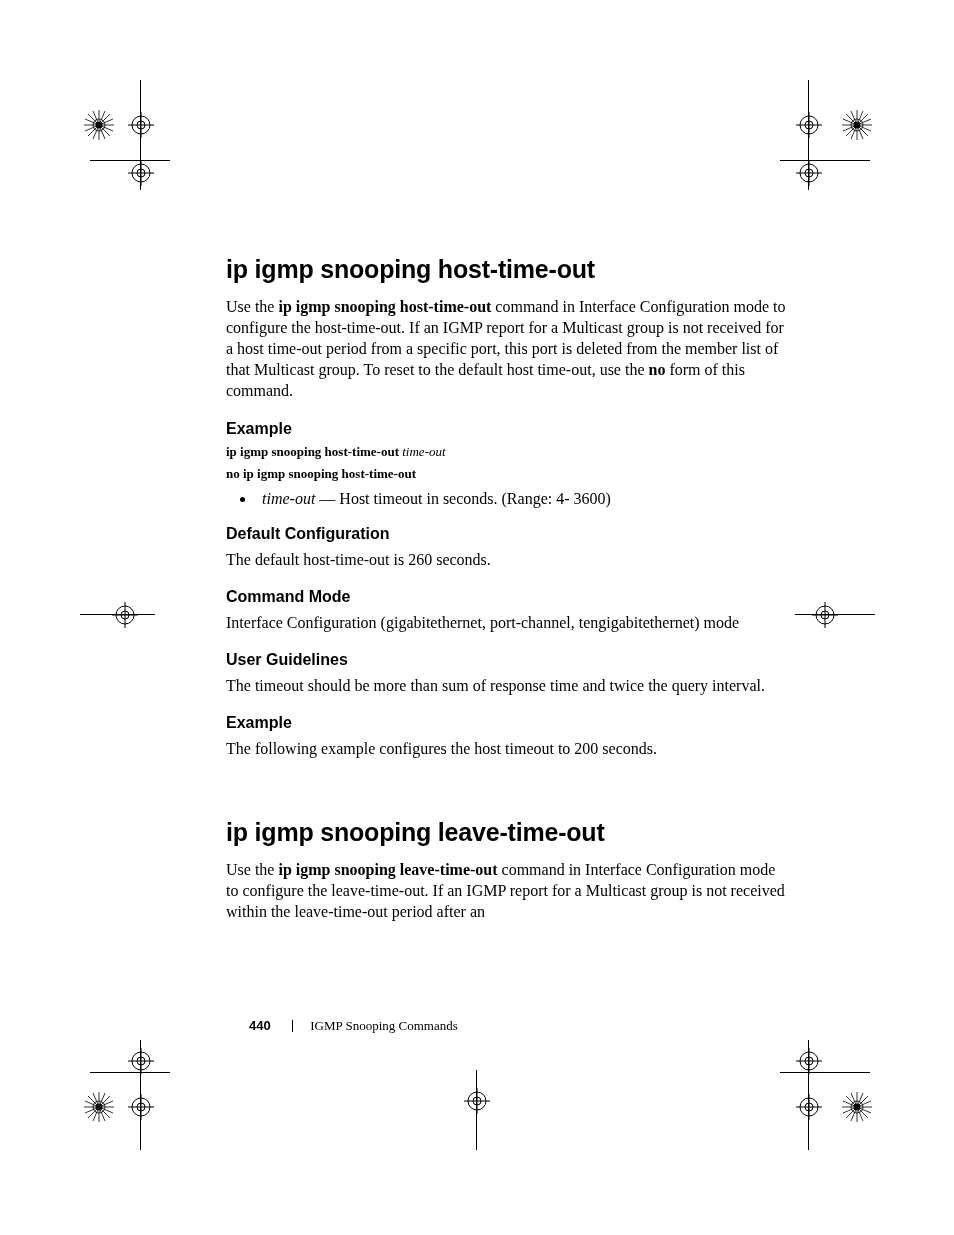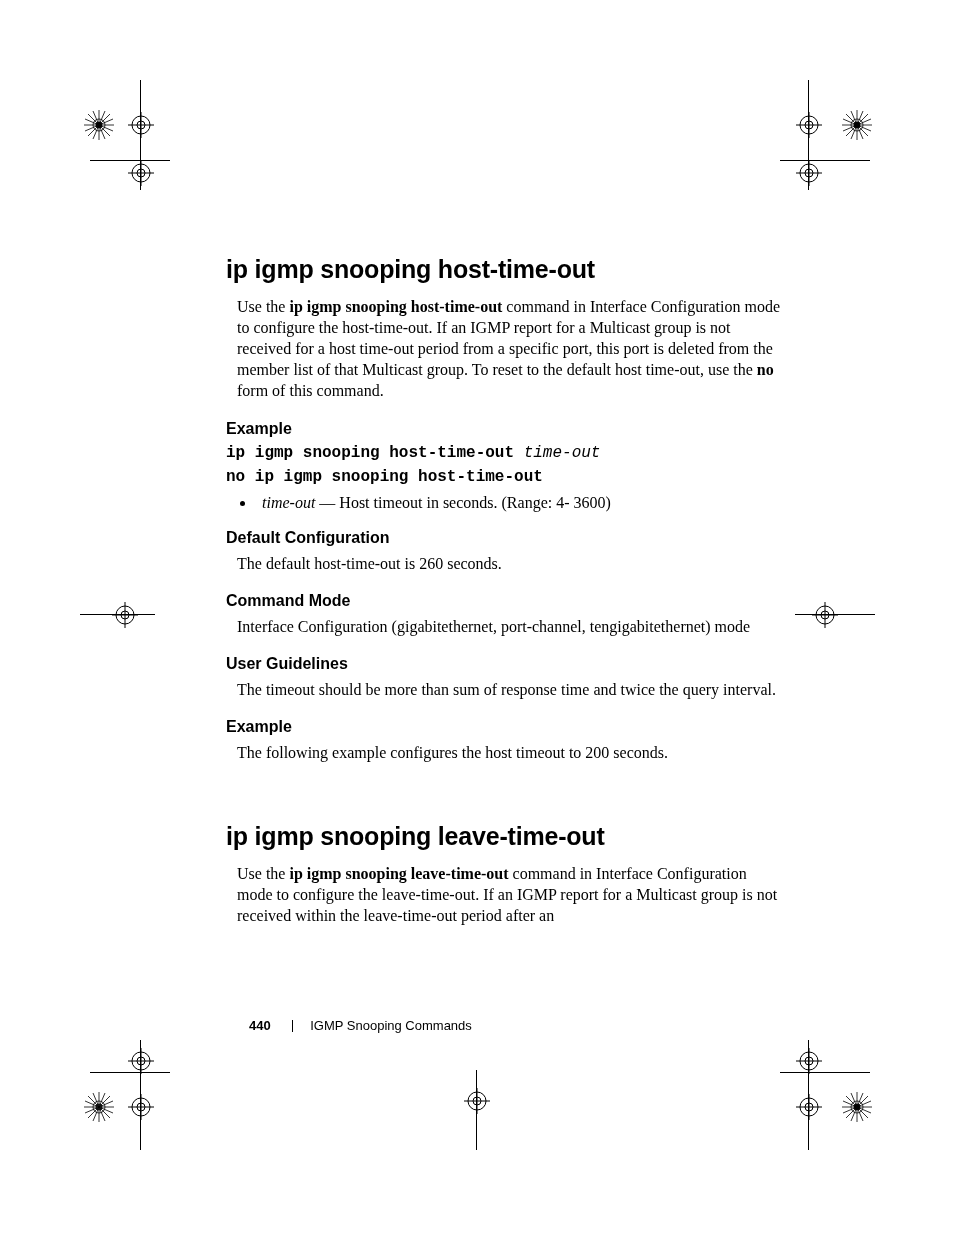--- a/index.html
+++ b/index.html
@@ -22,31 +22,31 @@
     font-family: "Helvetica Neue", Helvetica, Arial, sans-serif;
     font-weight: 700;
     font-size: 25px;
     margin: 0 0 12px 0;
     letter-spacing: -0.2px;
   }
   p.body {
     font-family: Georgia, "Times New Roman", serif;
     font-size: 16px;
     line-height: 1.32;
-    margin: 0 0 18px 11px;
+    margin: 0 0 18px 0;
   }
   h2.sub {
     font-family: "Helvetica Neue", Helvetica, Arial, sans-serif;
     font-weight: 700;
     font-size: 16px;
     margin: 16px 0 6px 0;
   }
   .syntax-line {
-    font-family: Liberation Mono, monospace;
-    font-size: 16px;
+    font-family: Liberation Serif, serif;
+    font-size: 13px;
     margin: 0 0 6px 0;
   }
   .syntax-line .bold { font-weight: 700; }
   .syntax-line .ital { font-style: italic; }
   ul.bullets {
     margin: 4px 0 14px 0;
     padding-left: 30px;
   }
   ul.bullets li {
     font-family: Georgia, "Times New Roman", serif;
@@ -68,21 +68,21 @@
     margin-left: 36px;
   }
   .footer .sep {
     display: inline-block;
     border-left: 1px solid #000;
     height: 12px;
     vertical-align: -2px;
     margin: 0 14px 0 18px;
   }
   .footer .chap {
-    font-family: Liberation Sans, sans-serif;
+    font-family: Liberation Serif, serif;
   }
 
   
   .reg {
     position: absolute;
     width: 26px;
     height: 26px;
   }
   .reg svg { display:block; }
   .cross {

